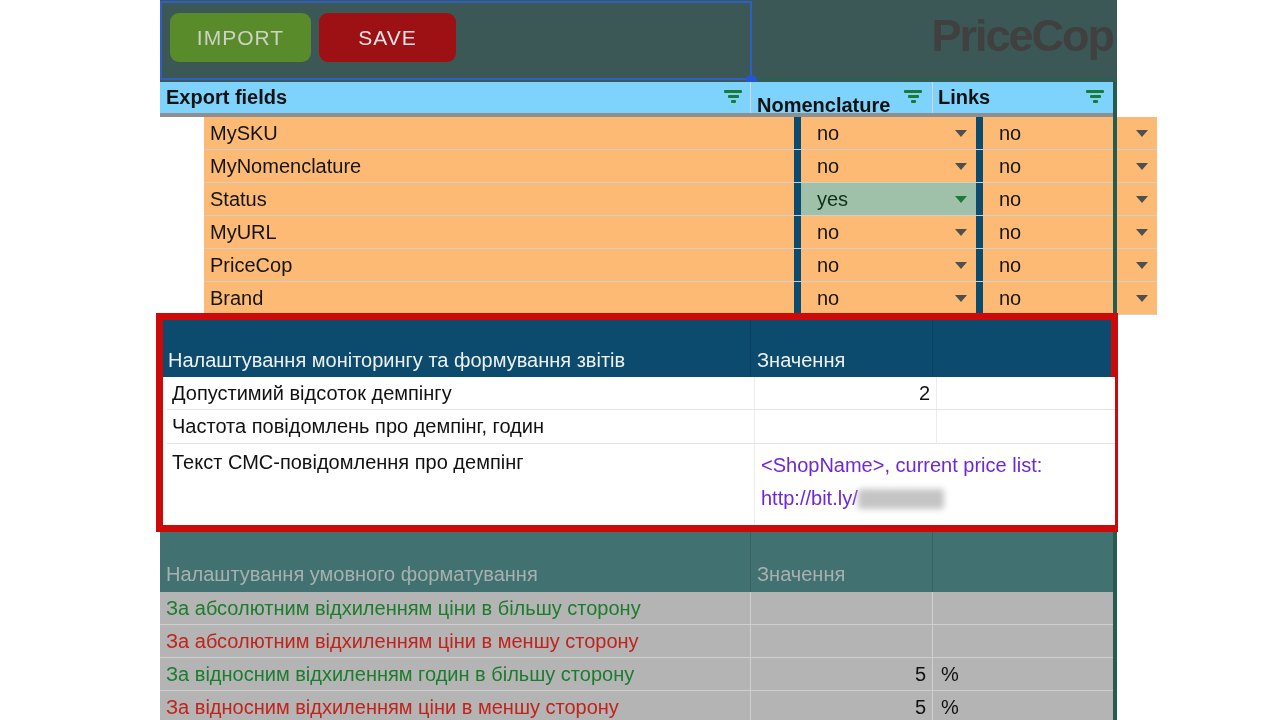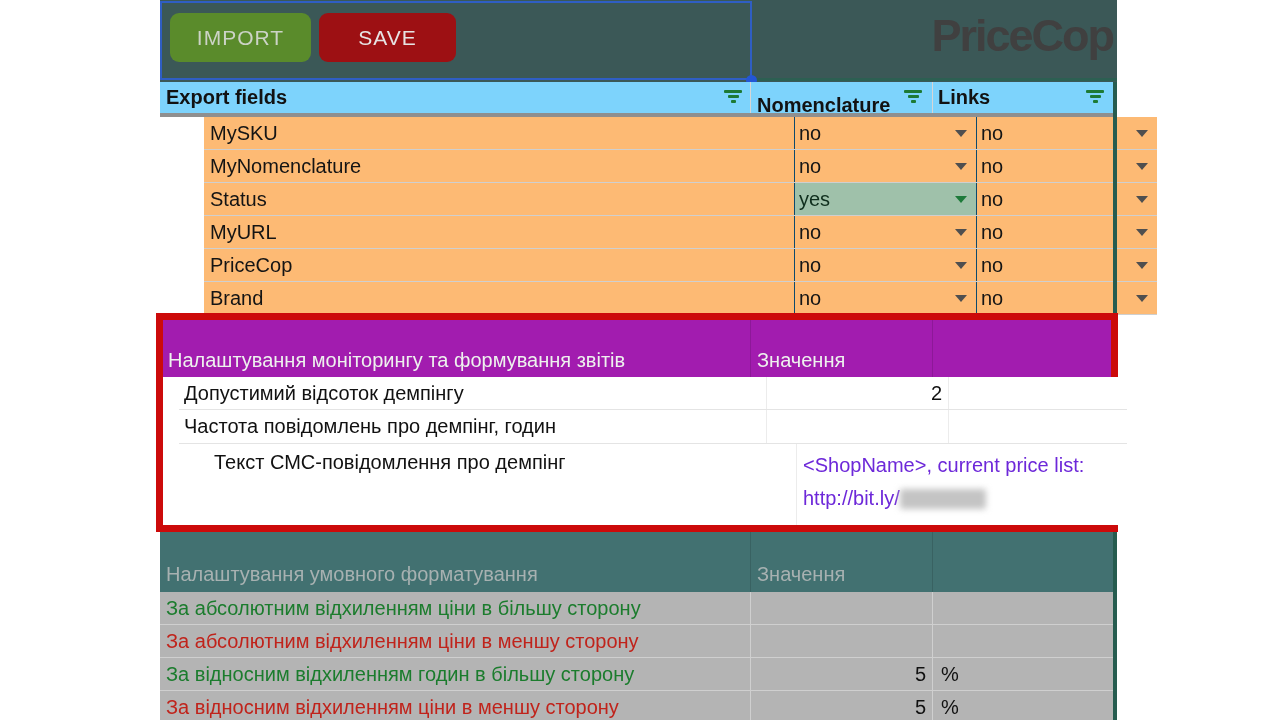--- a/index.html
+++ b/index.html
@@ -31,37 +31,37 @@
   .vsep { position:absolute; top:0; bottom:0; width:1px; background:#d6d6d6; }
   .flt { position:absolute; top:8px; width:22px; height:16px; cursor:pointer; }
   .flt i { display:block; background:#1d7a35; height:3px; margin:0 auto 2px auto; border-radius:1px; }
   .flt i:nth-child(1){ width:18px; } .flt i:nth-child(2){ width:11px; } .flt i:nth-child(3){ width:5px; }
   .frozen-sep { position:absolute; left:160px; top:113px; width:953px; height:4px; background:#8f8f8f; }
   
   .grow { position:absolute; left:160px; width:953px; height:33px; background:#fdba74;
     border-bottom:1px solid #cfcfcf;margin-left:44px; }
   .ca { position:absolute; left:6px; top:0; bottom:0; display:flex; align-items:center;
     font-size:20px; color:#141414; }
-  .cb, .cc { position:absolute; top:0; bottom:0; border-left:1px solid #0c4a6e;
-    display:flex; align-items:center; padding-left:4px; font-size:20px; color:#151515; cursor:pointer; }
+  .cb, .cc { position:absolute; top:0; bottom:0; border-left:7px solid #0c4a6e;
+    display:flex; align-items:center; padding-left:16px; font-size:20px; color:#151515; cursor:pointer; }
   .cb { left:590px; width:182px; } .cc { left:772px; width:181px; }
   .tri { position:absolute; right:9px; top:50%; margin-top:-3px; width:0; height:0;
     border-left:6px solid transparent; border-right:6px solid transparent; border-top:7px solid #4f4f4f; }
   .cb.hl { background:#9fc1aa; color:#0f2f1d; }
   .cb.hl .tri { border-top-color:#1d7a3a; }
   
   .strip { position:absolute; left:1113px; width:4px; background:#265c4f; }
   
   .redbox { position:absolute; left:156px; top:313px; width:962px; height:219px;
     border:7px solid #cc0a0a; background:#ffffff; }
-  .redbox .teal-head { position:absolute; left:0; top:0; width:948px; height:57px; background:#a21caf; }
+  .redbox .teal-head { position:absolute; left:0; top:0; width:948px; height:57px; background:#0c4a6e; }
   .teal-title { position:absolute; left:5px; bottom:5px; font-size:20px; color:#eef2ee; white-space:nowrap; }
   .teal-val   { position:absolute; left:594px; bottom:5px; font-size:20px; color:#eef2ee; }
   .tsep { position:absolute; top:0; bottom:0; width:1px; background:rgba(0,0,0,0.13); }
-  .wrow { position:absolute; left:16px; width:948px; background:#ffffff; border-bottom:1px solid #e4e4e4; }
+  .wrow { position:absolute; left:4px; width:948px; background:#ffffff; border-bottom:1px solid #e4e4e4; }
   .wlabel { position:absolute; left:5px; top:0; bottom:0; display:flex; align-items:center;
     font-size:20px; color:#111111; white-space:nowrap; }
   .wval { position:absolute; left:587px; top:0; bottom:0; width:176px; display:flex;
     align-items:center; justify-content:flex-end; font-size:20px; color:#111111; }
   .wsep { position:absolute; top:0; bottom:0; width:1px; background:#ececec; }
   .sms-label { position:absolute; left:5px; top:7px; font-size:20px; color:#111111; white-space:nowrap; }
   .sms-val { position:absolute; left:594px; top:5px; width:356px; font-size:20px;
     color:#6d28d9; line-height:33px; }
   .blob { display:inline-block; width:86px; height:20px; background:#c4c4c4;
     border-radius:2px; filter:blur(3px); vertical-align:-4px; }
@@ -204,21 +204,21 @@
       <div class="wlabel">Допустимий відсоток демпінгу</div>
       <div class="wsep" style="left:587px;"></div>
       <div class="wval">2</div>
       <div class="wsep" style="left:769px;"></div>
     </div>
     <div class="wrow" style="top:90px; height:34px;">
       <div class="wlabel">Частота повідомлень про демпінг, годин</div>
       <div class="wsep" style="left:587px;"></div>
       <div class="wsep" style="left:769px;"></div>
     </div>
-    <div class="wrow" style="top:124px; height:81px; border-bottom:none;margin-left:30px;">
+    <div class="wrow" style="top:124px; height:81px; border-bottom:none;">
       <div class="sms-label">Текст СМС-повідомлення про демпінг</div>
       <div class="wsep" style="left:587px;"></div>
       <div class="sms-val">
         <span>&lt;ShopName&gt;, current price list:</span><br>
         <span>http://bit.ly/</span><span class="blob"></span>
       </div>
     </div>
   </div>
 
   <div class="teal2">

